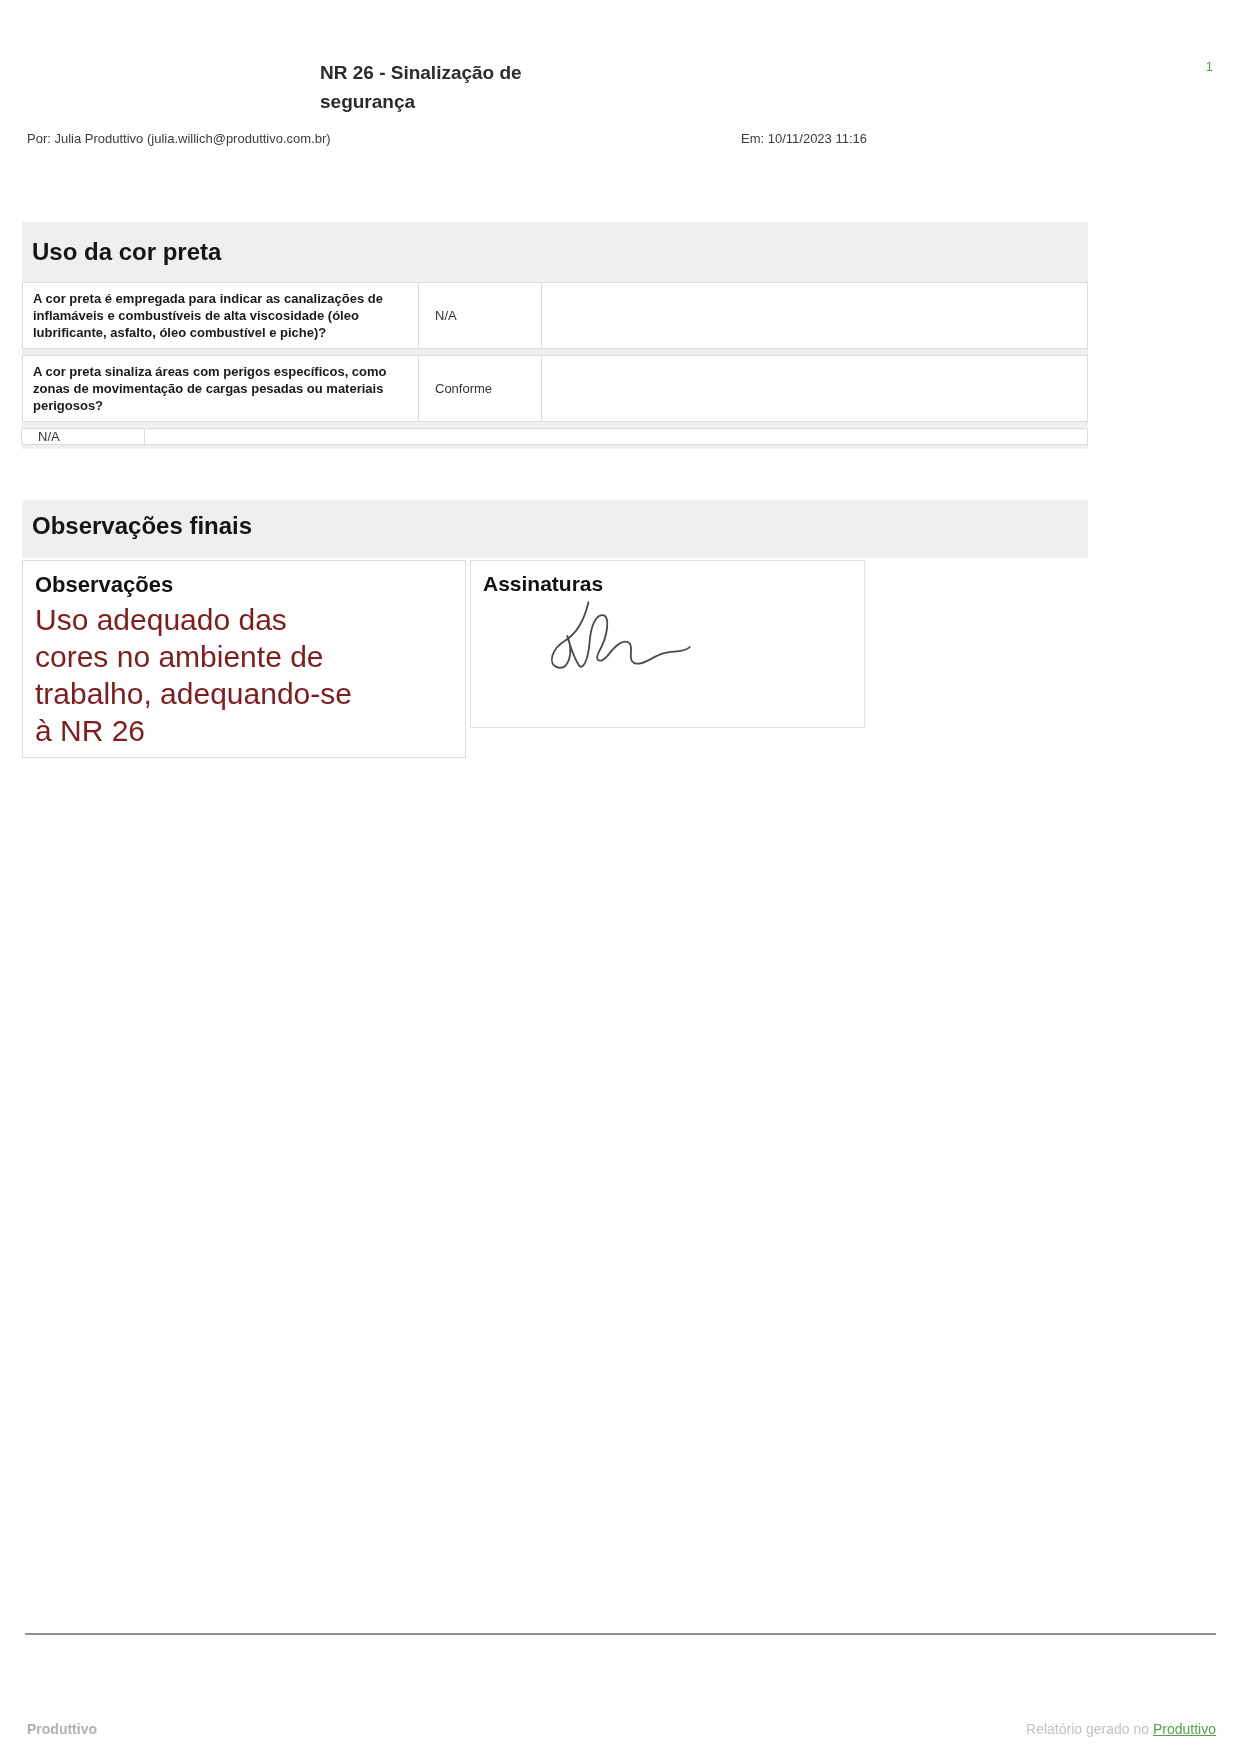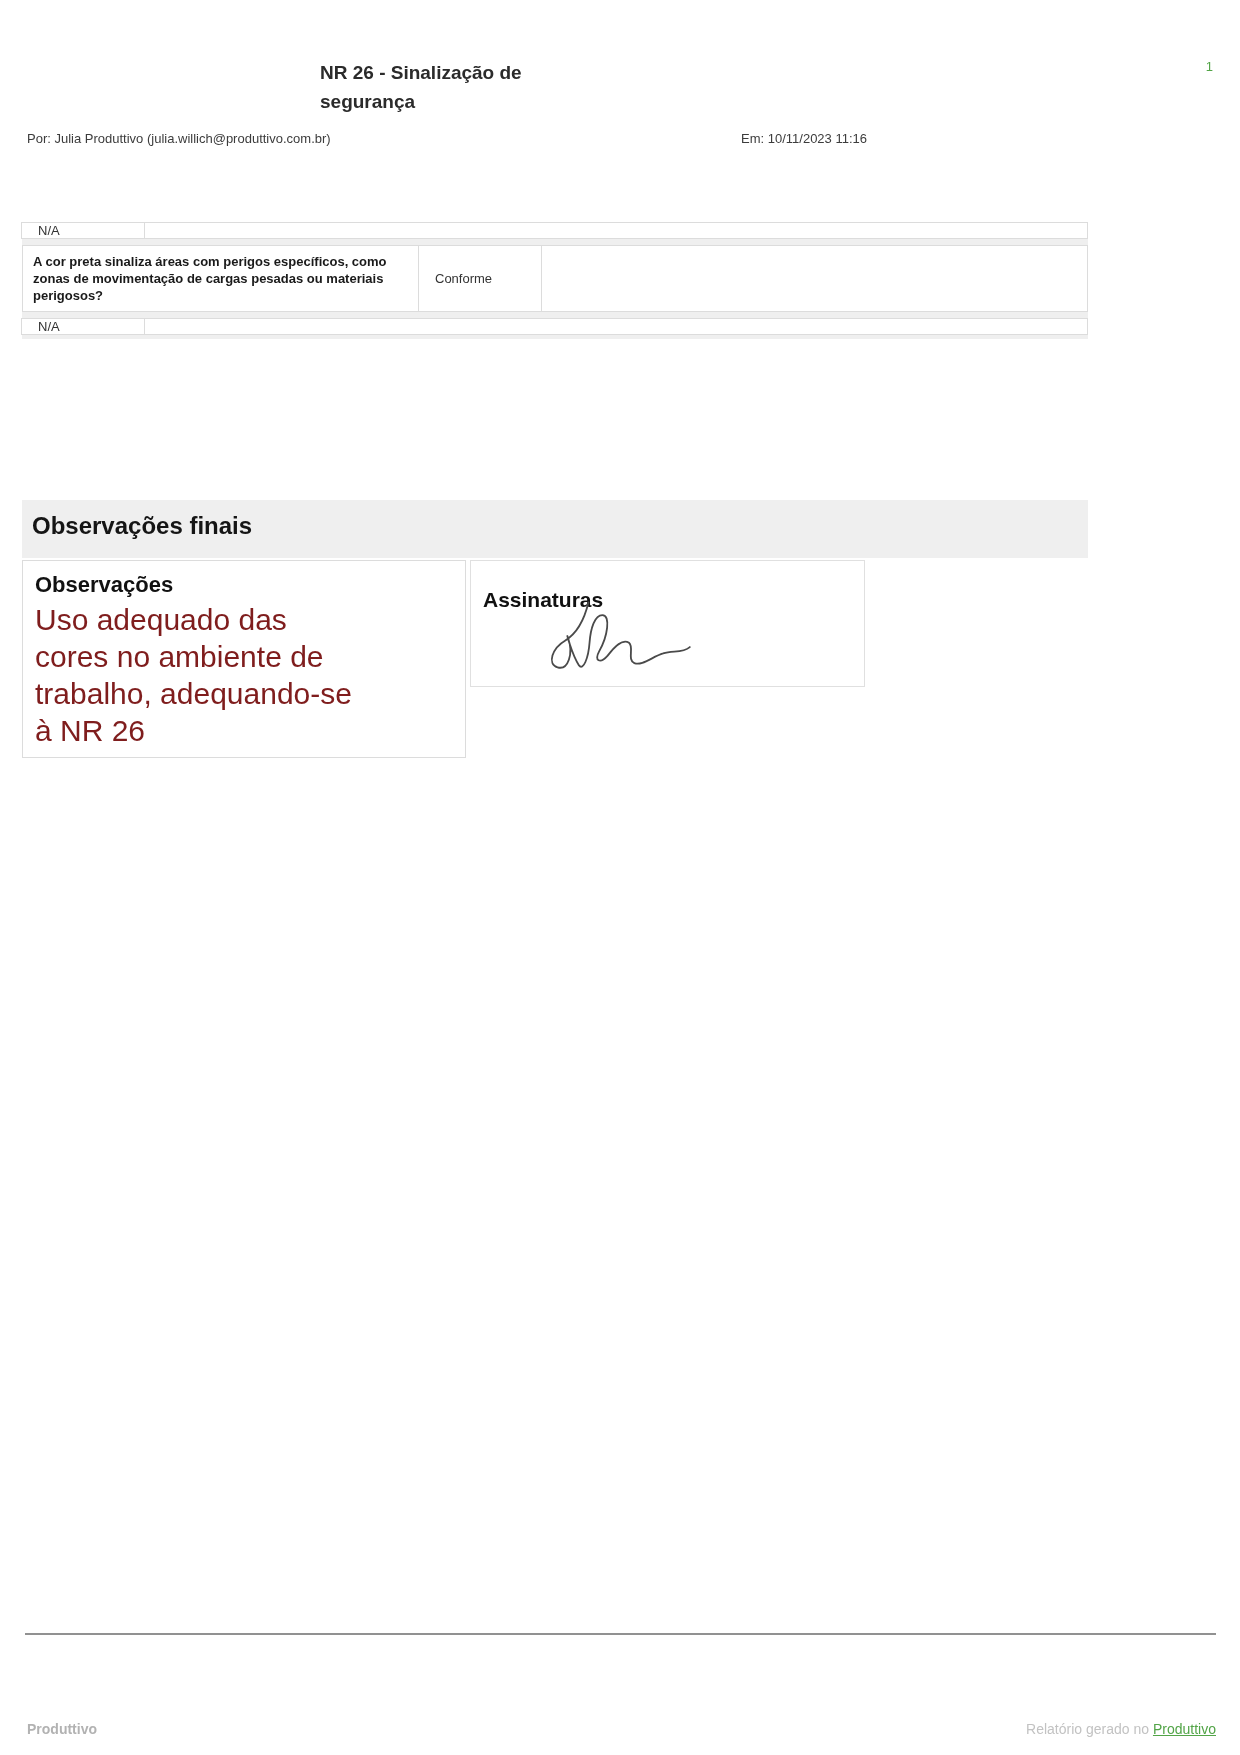--- a/index.html
+++ b/index.html
@@ -96,24 +96,24 @@
   }
   .obs-label {
     font-size: 22px; font-weight: bold; color: #111;
     line-height: 32px;
   }
   .obs-text {
     width: 330px;
     font-size: 30px; line-height: 37px; color: #7f1d1d;
   }
   .sig-cell {
-    width: 395px; height: 127px;
+    width: 395px; height: 168px;
     margin-left: 4px;
     background: #fff; border: 1px solid #e0e0e0;
-    padding: 24px 12px;
+    padding: 8px 12px;
     position: relative;
   }
   .sig-label {
     font-size: 21px; font-weight: bold; color: #111;
     line-height: 30px;
   }
   .signature-svg {
     position: absolute;
     left: 62px; top: 38px;
   }
@@ -146,22 +146,24 @@
 
   <div class="report-title">
     <div>NR 26 - Sinalização de</div>
     <div>segurança</div>
   </div>
   <div class="page-number">1</div>
   <div class="byline">Por: Julia Produttivo (julia.willich@produttivo.com.br)</div>
   <div class="gen-datetime">Em: 10/11/2023 11:16</div>
 
   <div class="section-1">
+    <div class="section-title">Uso da cor preta</div>
 
     <div class="q-row">
+      <div class="cell q-cell">A cor preta é empregada para indicar as canalizações de inflamáveis e combustíveis de alta viscosidade (óleo lubrificante, asfalto, óleo combustível e piche)?</div>
       <div class="cell a-cell">N/A</div>
       <div class="cell f-cell"></div>
     </div>
 
     <div class="q-row">
       <div class="cell q-cell">A cor preta sinaliza áreas com perigos específicos, como zonas de movimentação de cargas pesadas ou materiais perigosos?</div>
       <div class="cell a-cell">Conforme</div>
       <div class="cell f-cell"></div>
     </div>
 

